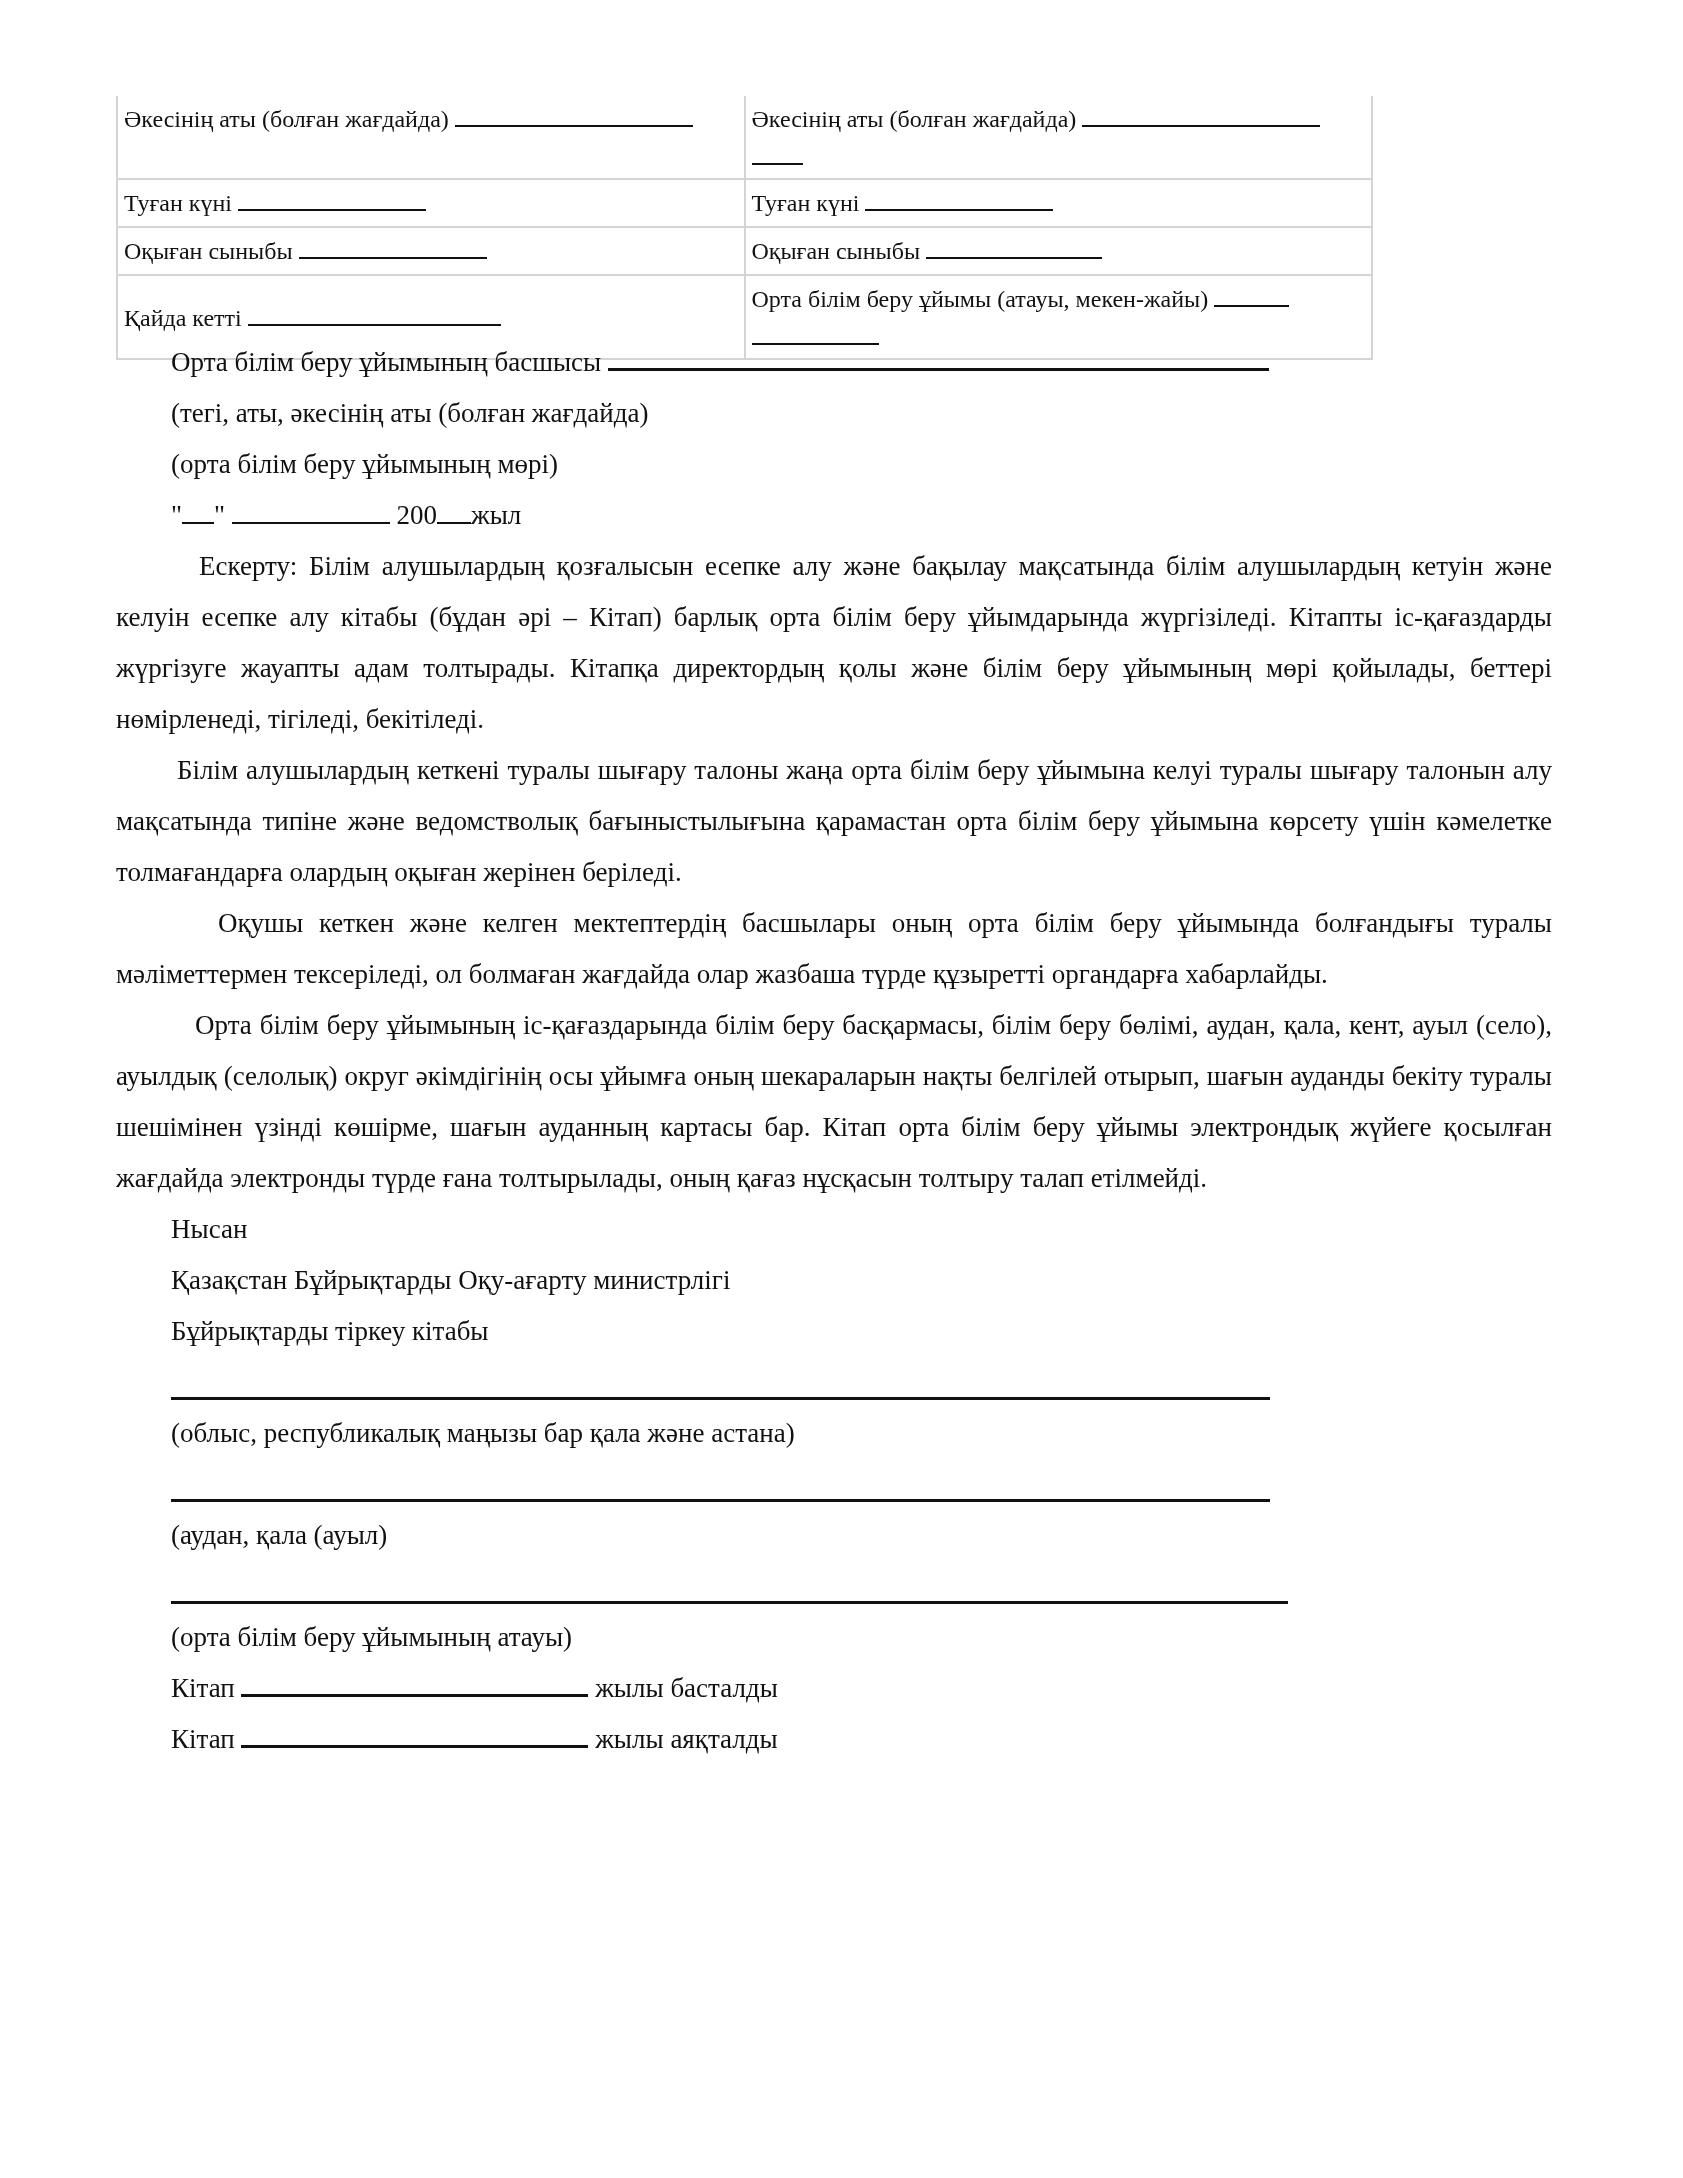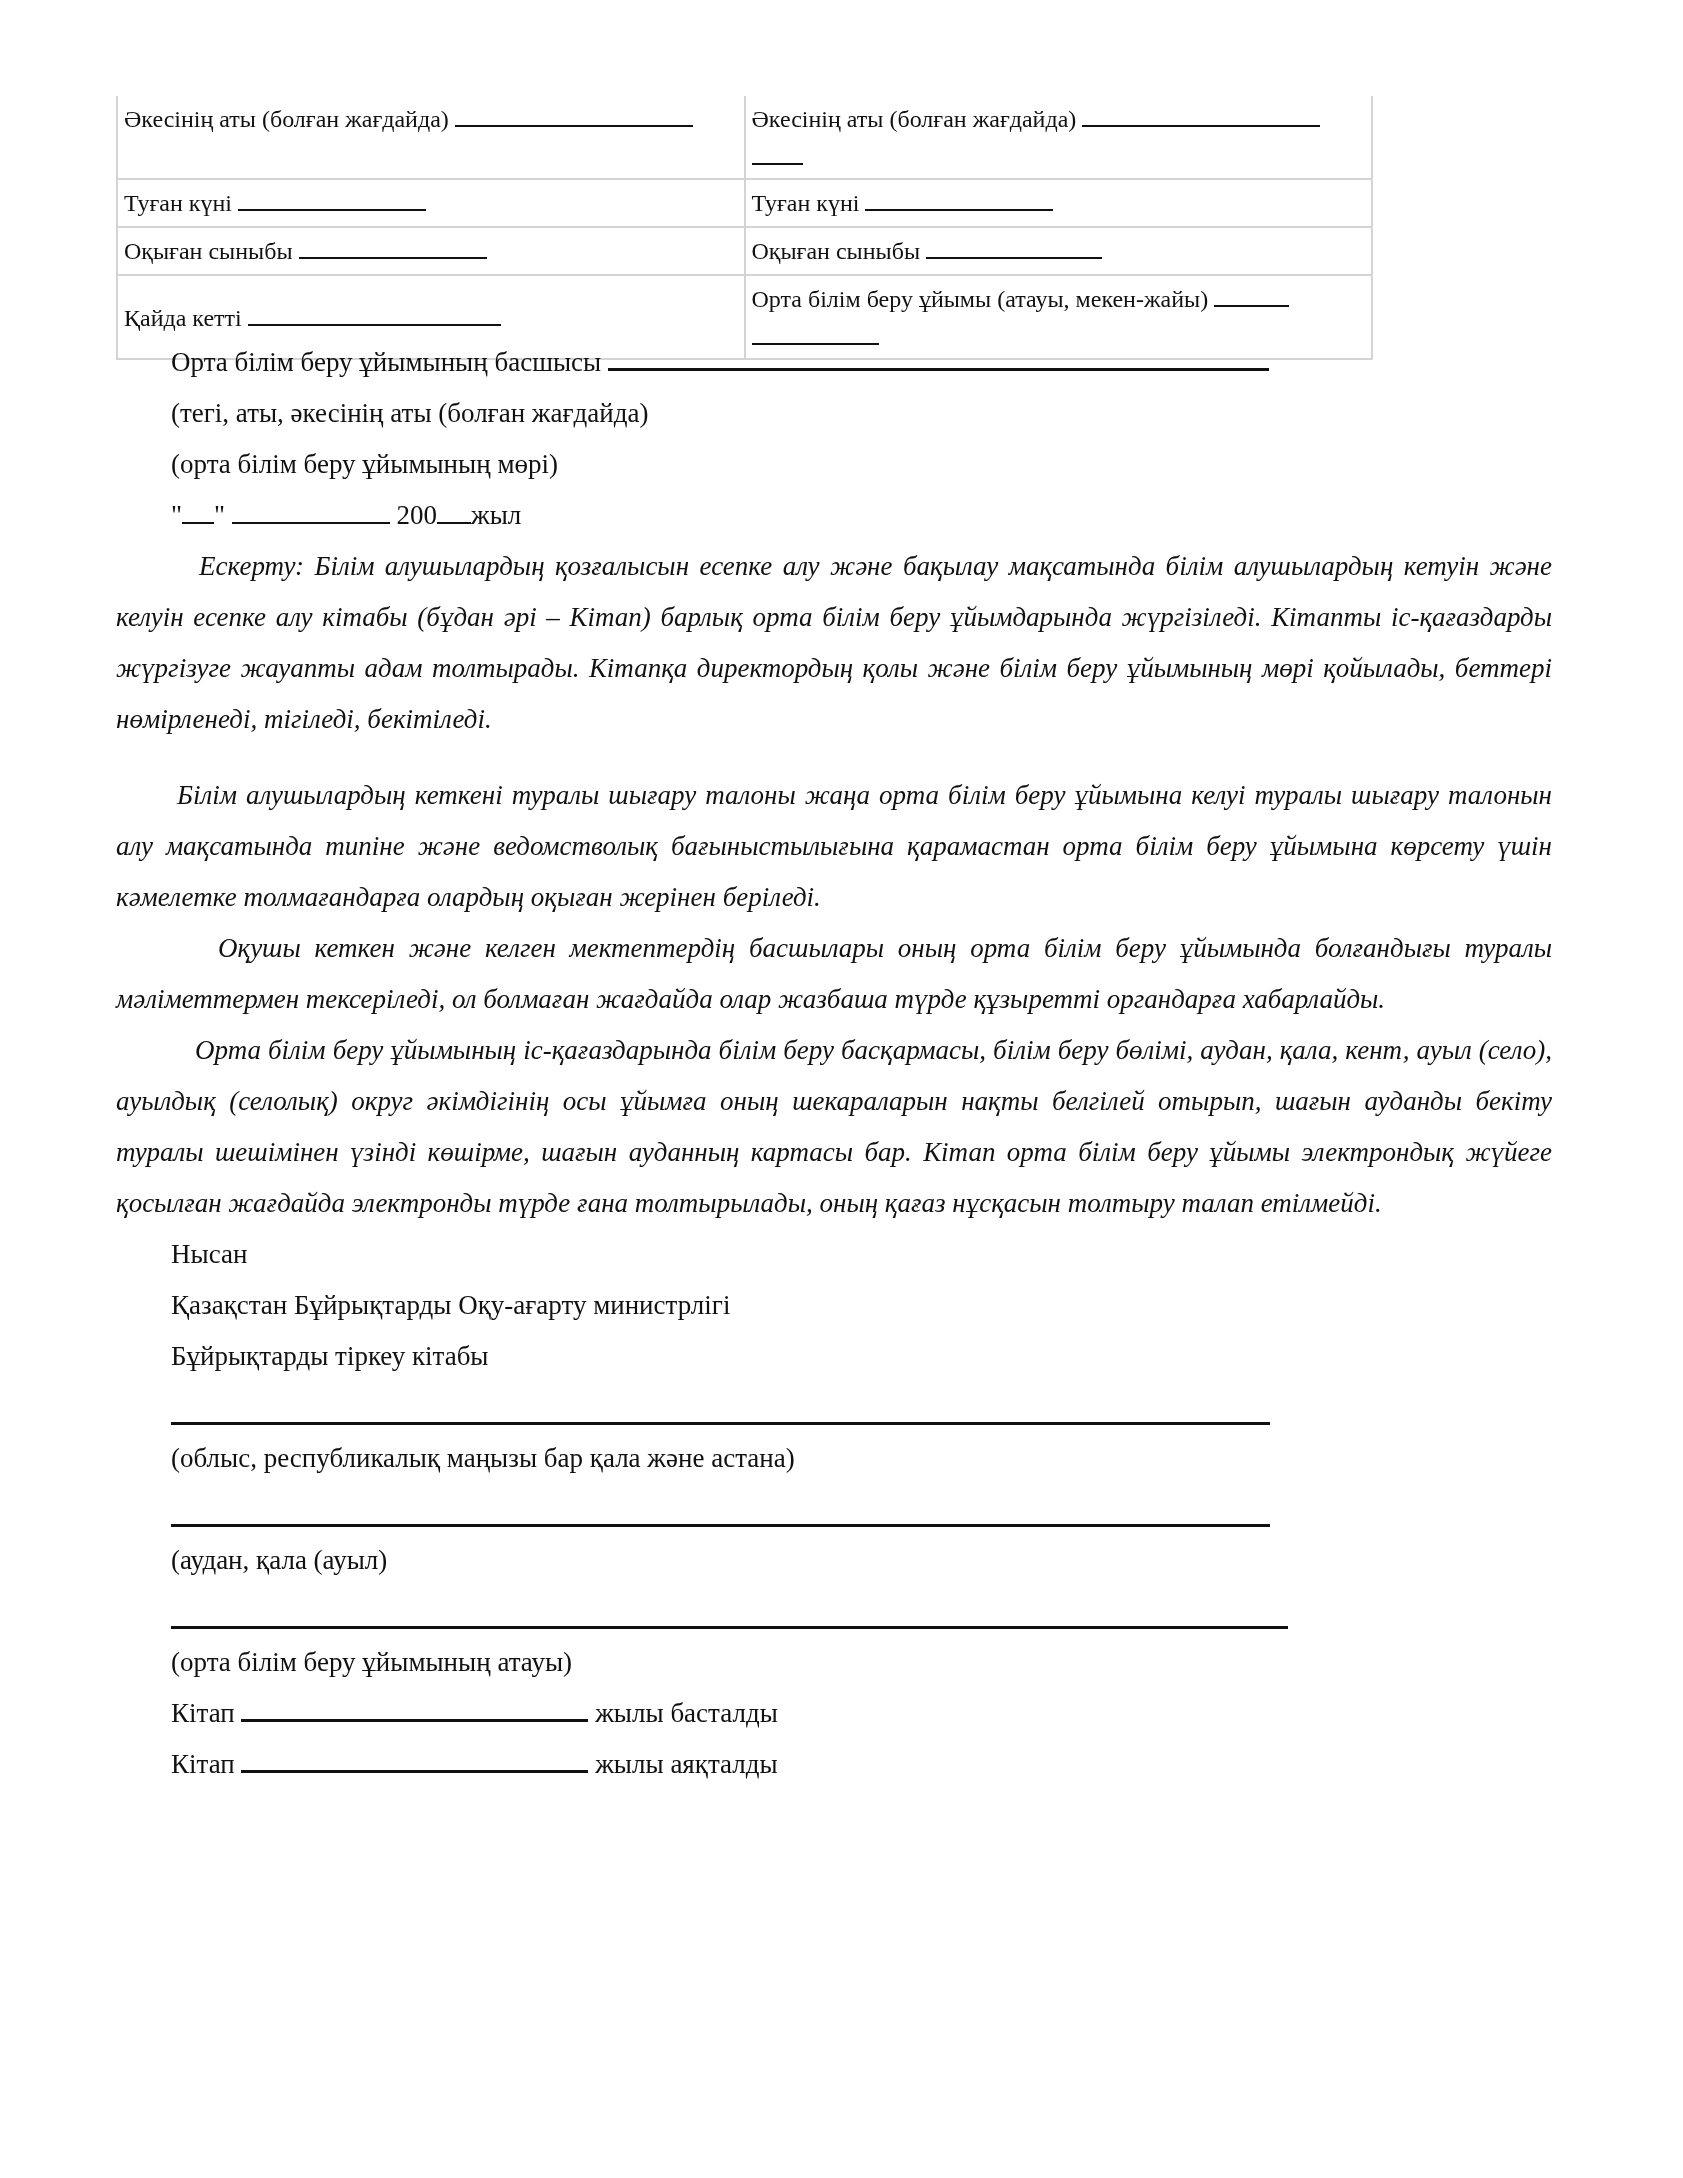--- a/index.html
+++ b/index.html
@@ -19,23 +19,23 @@
   .form-table td.mid { vertical-align: middle; margin-top: 48px; }
   .form-table td:first-child { border-top: none; }
   .form-table tr.r1 td { border-top: none; }
   .blank { display: inline-block; border-bottom: 2px solid #111; height: 22px; vertical-align: baseline; }
 
   
   .body-text { position: absolute; left: 116px; top: 337px; width: 1436px;
                font-size: 27px; line-height: 51px; }
   .line { white-space: nowrap; }
   .ind1 { padding-left: 55px; }
-  .para { text-align: justify; font-style: italic; }
+  .para { text-align: justify; }
   .para-ind-a { text-indent: 79px; }
-  .para-ind-b { text-indent: 61px; margin-top: 25px; }
+  .para-ind-b { text-indent: 61px; }
   .para-ind-c { text-indent: 102px; }
   .para-ind-d { text-indent: 83px; }
   .ul-thick { display: inline-block; border-bottom: 3px solid #111; vertical-align: baseline; height: 26px; }
   .ul { display: inline-block; border-bottom: 2px solid #111; vertical-align: baseline; height: 26px; }
   .rule-line { height: 51px; position: relative; }
   .rule-line .bar { position: absolute; left: 55px; bottom: 8px; border-bottom: 3px solid #111; }
 </style>
 </head>
 <body>
 

